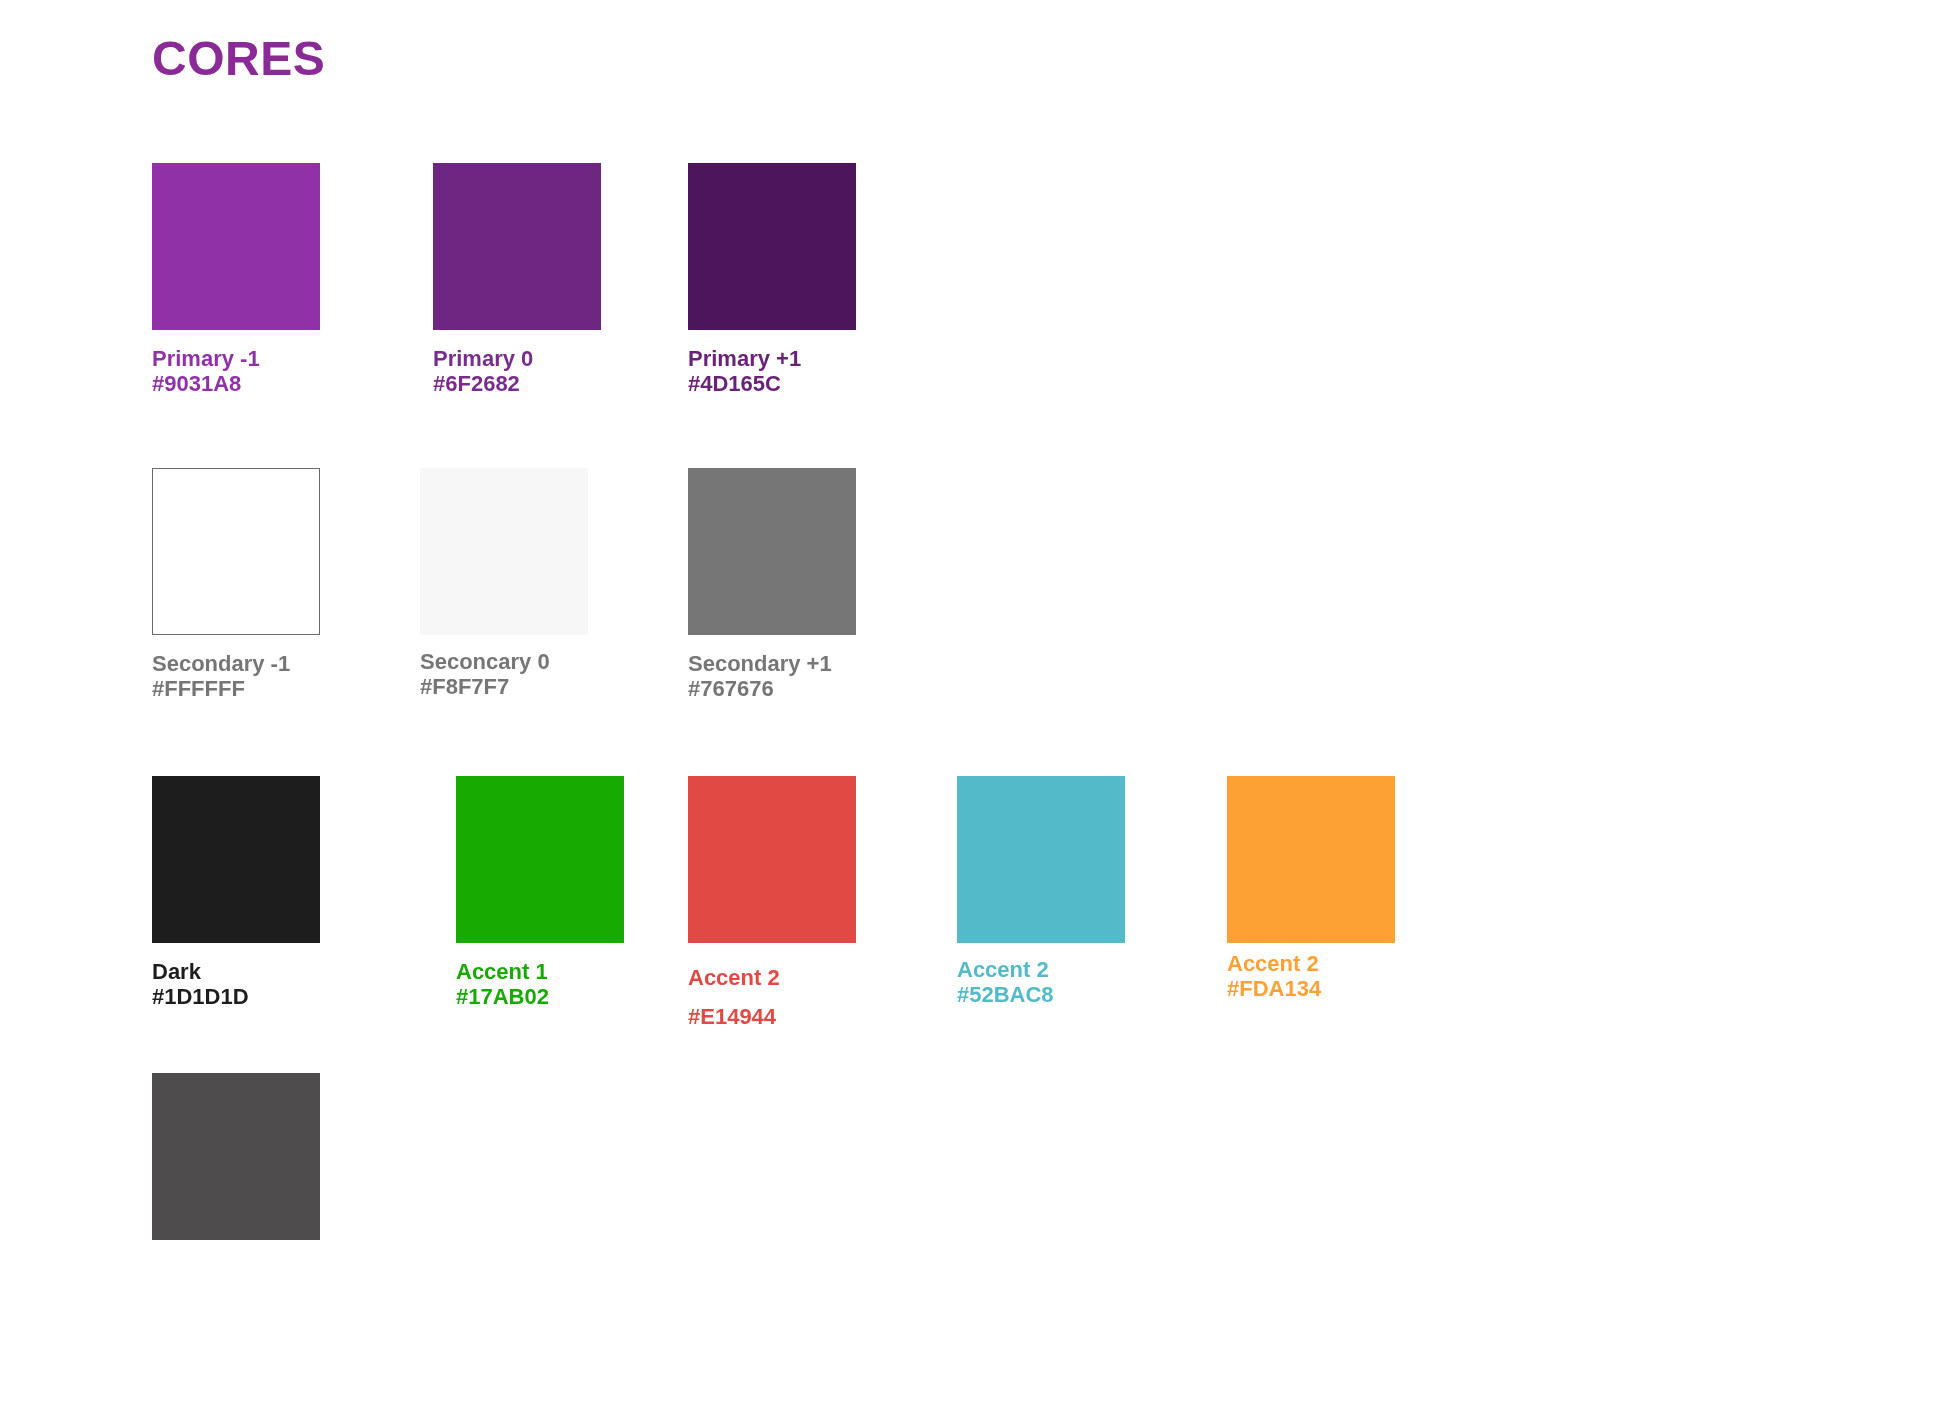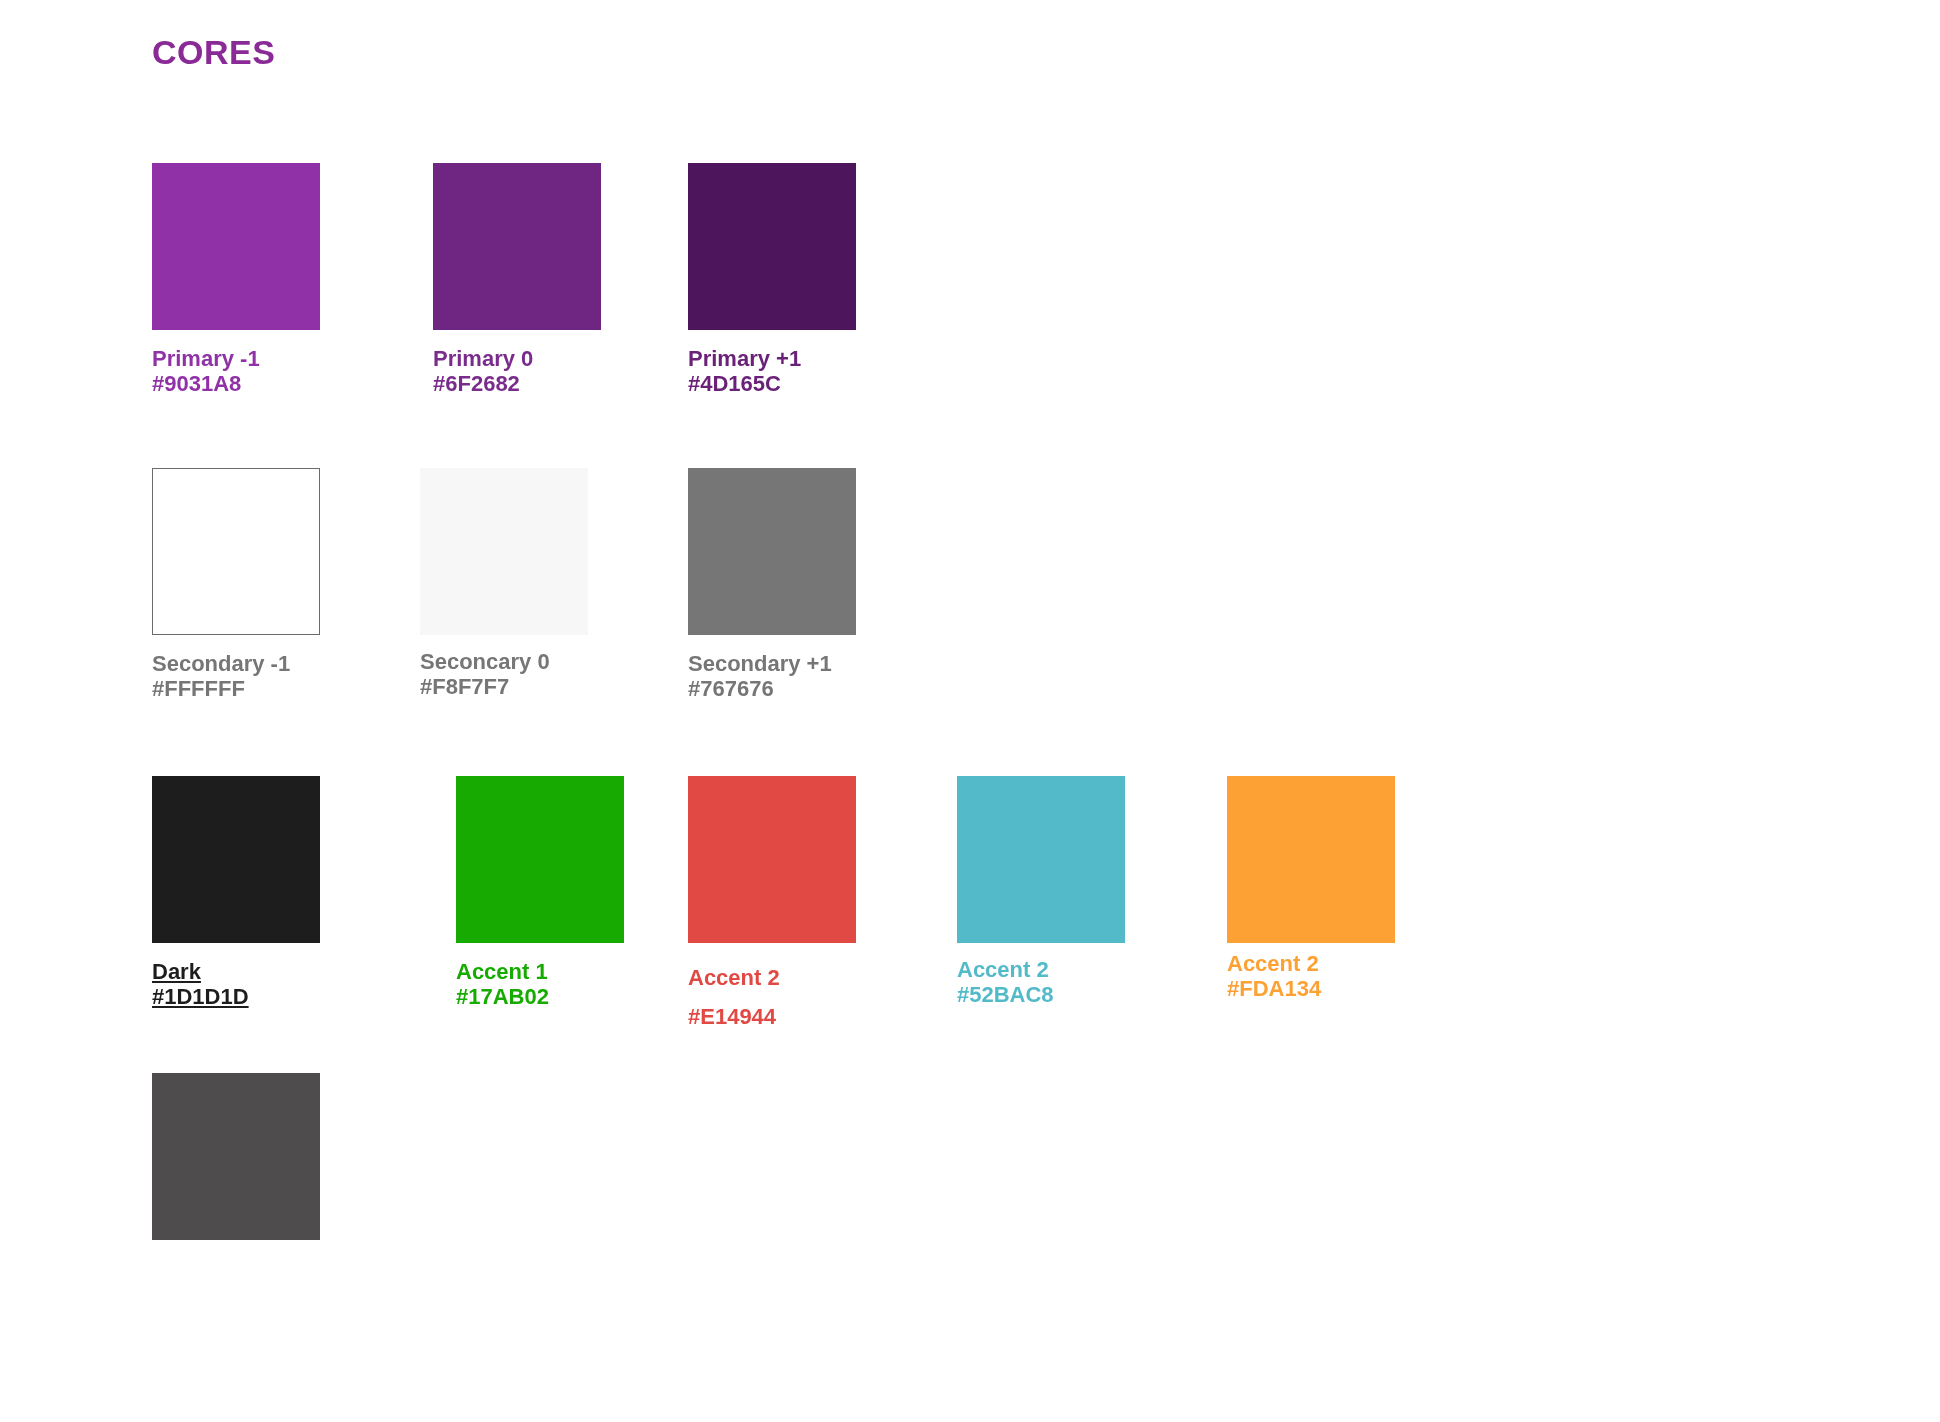--- a/index.html
+++ b/index.html
@@ -12,21 +12,21 @@
     height: 1422px;
     position: relative;
     font-family: "Liberation Sans", sans-serif;
     -webkit-font-smoothing: antialiased;
   }
 
   #page-title {
     position: absolute;
     left: 152px;
     top: 35px;
-    font-size: 34px;
+    font-size: 48px;
     font-weight: bold;
     letter-spacing: 0.5px;
     color: #8A2A96;
     line-height: 1;
   }
 
   .swatch-cell {
     position: absolute;
   }
 
@@ -98,21 +98,21 @@
     </div>
     <div class="swatch-cell" style="left: 688px; top: 468px;">
       <div class="swatch-chip" style="background: rgb(118, 118, 118);"></div>
       <div class="swatch-labels" style="color: rgb(118, 118, 118); margin-top: 17px;">
         <span class="lbl-line">Secondary +1</span>
         <span class="lbl-line">#767676</span>
       </div>
     </div>
     <div class="swatch-cell" style="left: 152px; top: 776px;">
       <div class="swatch-chip" style="background: rgb(29, 29, 29);"></div>
-      <div class="swatch-labels" style="color: rgb(29, 29, 29); margin-top: 17px; text-decoration: underline;">
+      <div class="swatch-labels" style="color: rgb(29, 29, 29); margin-top: 17px;">
         <span class="lbl-line">Dark</span>
         <span class="lbl-line">#1D1D1D</span>
       </div>
     </div>
     <div class="swatch-cell" style="left: 420px; top: 776px; padding-left: 36px;">
       <div class="swatch-chip" style="background: rgb(23, 171, 2);"></div>
       <div class="swatch-labels" style="color: rgb(23, 171, 2); margin-top: 17px;">
         <span class="lbl-line">Accent 1</span>
         <span class="lbl-line">#17AB02</span>
       </div>

